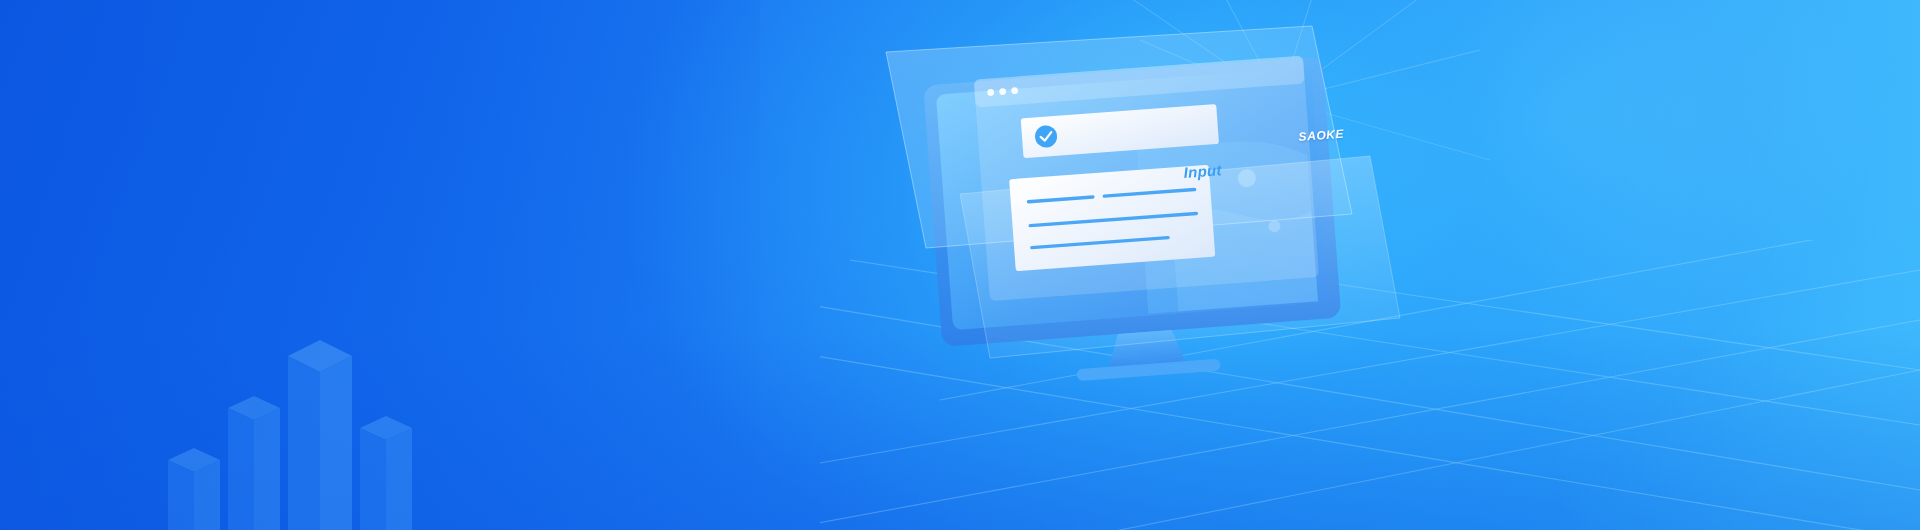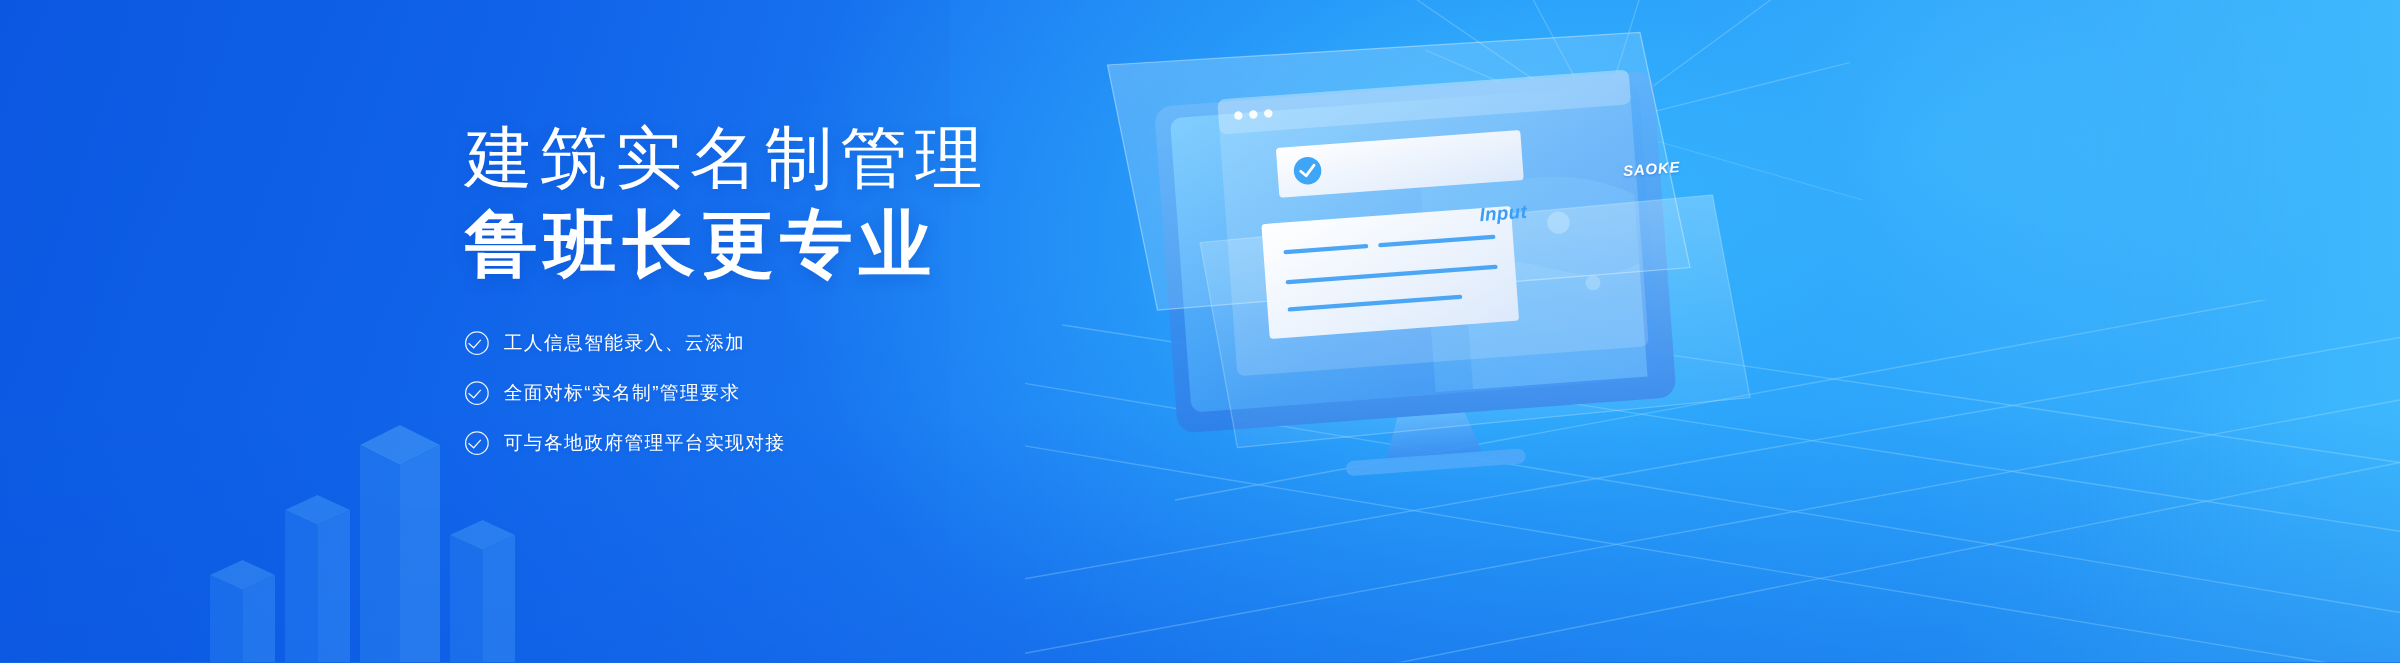--- a/index.html
+++ b/index.html
@@ -221,33 +221,14 @@
         <polygon points="138,46 170,62 170,220 138,220" fill="#2f86f1"></polygon>
         <polygon points="170,62 202,46 202,220 170,220" fill="#4499f6"></polygon>
 
         <polygon points="210,118 236,106 262,118 236,130" fill="#4a9df7"></polygon>
         <polygon points="210,118 236,130 236,220 210,220" fill="#2a80f0"></polygon>
         <polygon points="236,130 262,118 262,220 236,220" fill="#3d93f4"></polygon>
       </g>
     </svg>
   </div>
 
-  <div class="copy">
-    <div class="headline-1">建筑实名制管理</div>
-    <div class="headline-2">鲁班长更专业</div>
-
-    <div class="bullets">
-      <div class="bullet">
-        <span class="chk"></span>
-        <span class="btxt">工人信息智能录入、云添加</span>
-      </div>
-      <div class="bullet">
-        <span class="chk"></span>
-        <span class="btxt">全面对标“实名制”管理要求</span>
-      </div>
-      <div class="bullet">
-        <span class="chk"></span>
-        <span class="btxt">可与各地政府管理平台实现对接</span>
-      </div>
-    </div>
-  </div>
 
 </div>
 
 </body></html>

